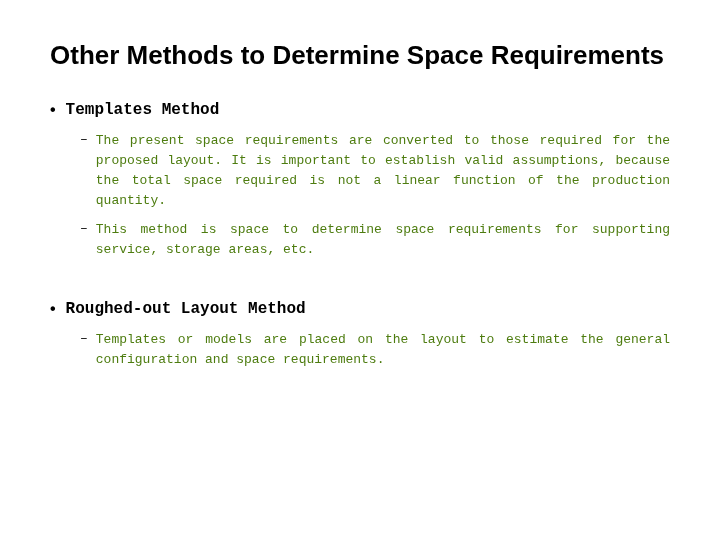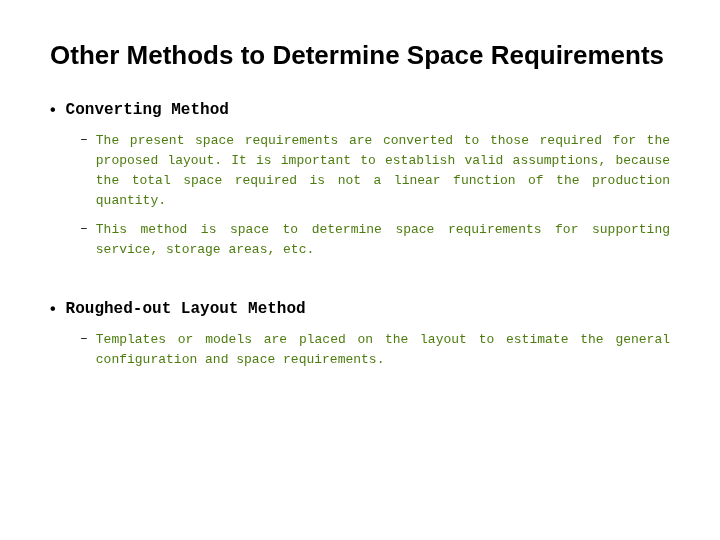--- a/index.html
+++ b/index.html
@@ -95,21 +95,21 @@
 </head>
 <body>
 
 <div class="slide">
 
   <div class="slide-title">Other Methods to Determine Space Requirements</div>
 
   <div class="bullet-section">
     <div class="bullet-main">
       <span class="bullet-dot">•</span>
-      <span class="bullet-main-text">Converting Method</span>
+      <span class="bullet-main-text">Templates Method</span>
     </div>
 
     <div class="sub-bullets">
       <div class="sub-bullet">
         <span class="sub-bullet-dash">–</span>
         <span class="sub-bullet-text">The present space requirements are converted to those required for the proposed layout. It is important to establish valid assumptions, because the total space required is not a linear function of the production quantity.</span>
       </div>
       <div class="sub-bullet">
         <span class="sub-bullet-dash">–</span>
         <span class="sub-bullet-text">This method is space to determine space requirements for supporting service, storage areas, etc.</span>

